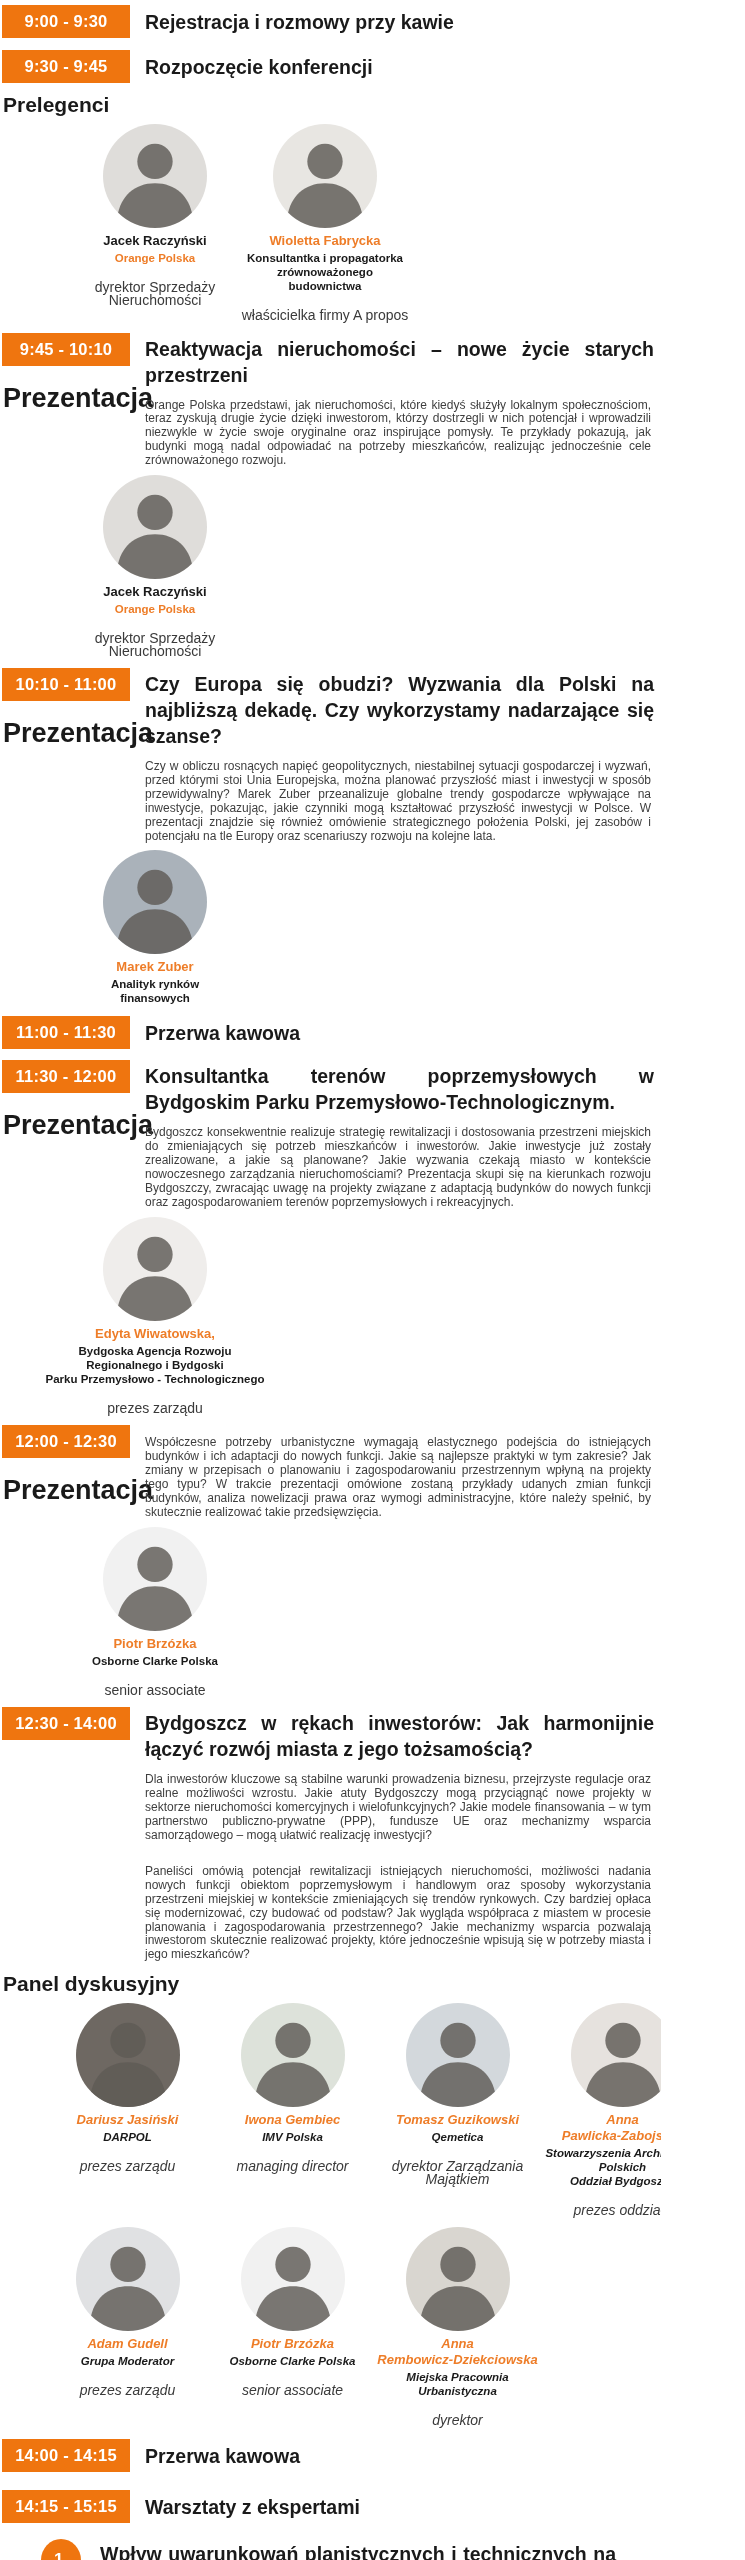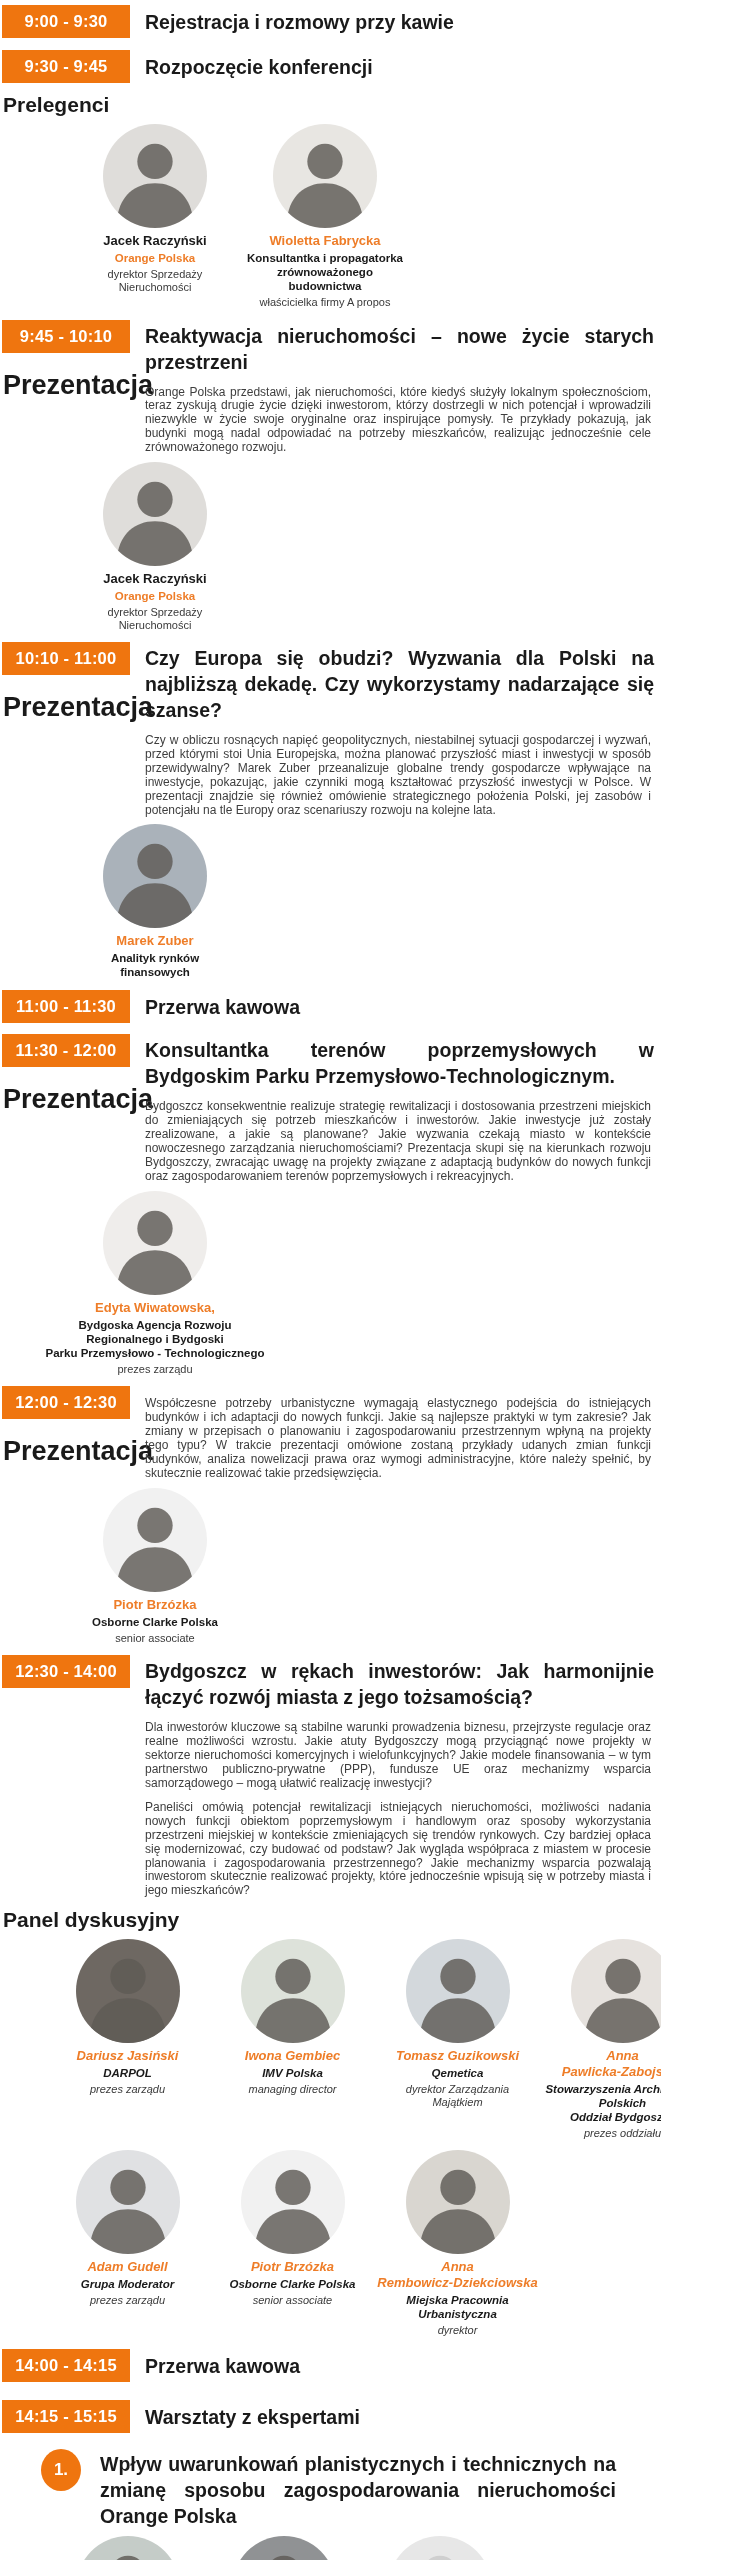--- a/index.html
+++ b/index.html
@@ -11,21 +11,21 @@
   .badge{width:128px;height:33px;background:#EF750F;color:#fff;font-weight:bold;
          font-size:16.5px;display:flex;align-items:center;justify-content:center;
          letter-spacing:.2px;}
   .plabel{font-size:27px;font-weight:bold;margin-top:17px;padding-left:1px;}
   .rightcol{padding-right:7px;}
   .title{font-size:19.5px;font-weight:bold;line-height:26px;text-align:justify;
          margin:0;padding-top:3px;}
   .title.solo{padding-top:4px;text-align:left;}
   .desc{font-size:12px;line-height:13.9px;text-align:justify;color:#3e3e3e;
         margin:11px 3px 0 0;}
-  .desc.second{margin-top:10px;}
+  .desc.second{margin-top:22px;}
   .sechead{font-size:21px;font-weight:bold;margin:10px 0 0 3px;}
 
   .cards{display:flex;margin-top:7px;}
   .cards.prelegenci{margin-left:70px;}
   .cards.single{margin-left:45px;}
   .cards.panel{margin-left:45px;}
   .cards.panel2{margin-left:45px;margin-top:10px;}
   .cards.workshop{margin-left:50px;}
   .card{flex:none;text-align:center;}
   .w170{width:170px;}
@@ -36,21 +36,21 @@
   .avatar{width:104px;height:104px;border-radius:50%;margin:0 auto;overflow:hidden;
           position:relative;background:#e4e4e4;}
   .avatar svg{position:absolute;left:0;bottom:0;width:100%;height:100%;display:block;}
   .avatar .sil{fill:#5e5a55;opacity:.82;}
   .avatar.placeholder .sil{fill:#cfcfcf;opacity:1;}
 
   .nm{font-size:13px;font-weight:bold;line-height:16px;margin-top:5px;white-space:pre-line;}
   .nm.orange{color:#EE7D28;}
   .org{font-size:11.5px;font-weight:bold;line-height:14px;margin-top:2px;white-space:pre-line;}
   .org.orange{color:#EE7D28;}
-  .role{font-size:11px;line-height:12.5px;color:#3a3a3a;margin-top:3px;white-space:pre-line;}
+  .role{font-size:14px;line-height:12.5px;color:#3a3a3a;margin-top:16px;white-space:pre-line;}
 
   .wshead{display:flex;align-items:flex-start;margin-top:16px;padding-left:41px;}
   .wsnum{width:40px;height:42px;border-radius:50%;background:#EF750F;color:#fff;
          font-weight:bold;font-size:17px;display:flex;align-items:center;
          justify-content:center;flex:none;}
   .wstitle{font-size:19.5px;font-weight:bold;line-height:26px;text-align:justify;
            margin:0 45px 0 19px;padding-top:2px;}
 </style>
 </head>
 <body>

